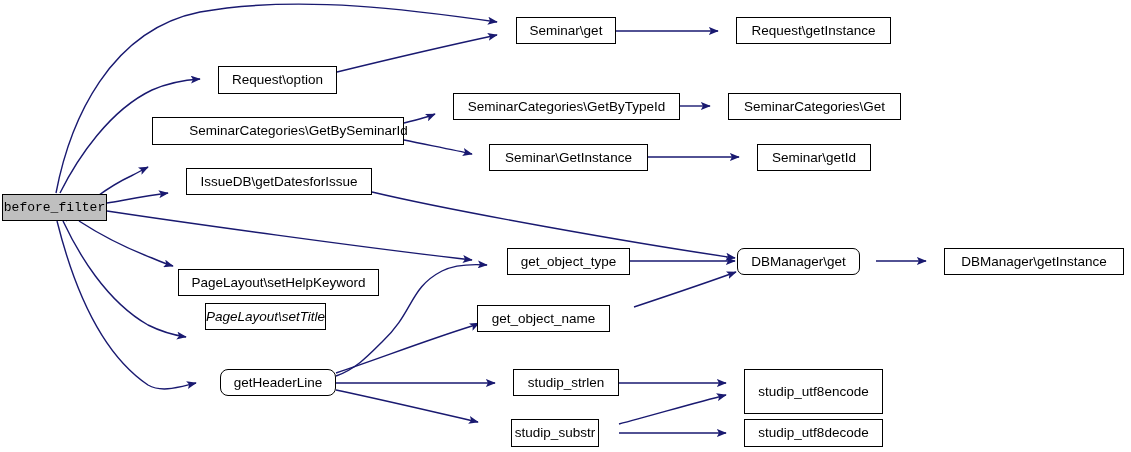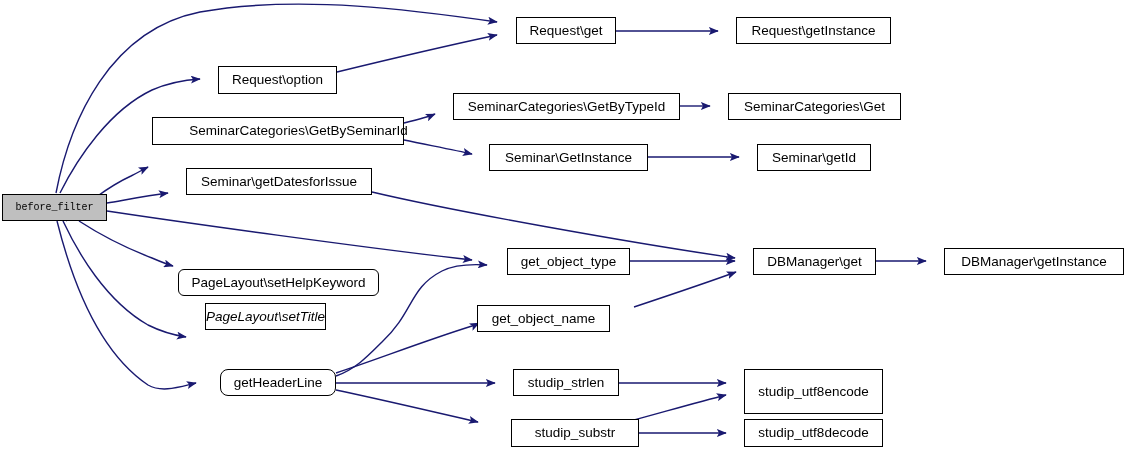--- a/index.html
+++ b/index.html
@@ -35,21 +35,21 @@
     font-family: "Liberation Sans", sans-serif;
     font-size: 13.5px;
     line-height: 1;
     white-space: nowrap;
     letter-spacing: 0px;
   }
   .node.root {
     background: #bfbfbf;
     border: 1px solid #000000;
     font-family: "Liberation Mono", monospace;
-    font-size: 10px;
+    font-size: 13px;
   }
   .node-label {
     display: block;
     padding: 0 2px;
   }
 </style>
 </head>
 <body>
 
 <div id="canvas">
@@ -85,21 +85,21 @@
         <path d="M 619 383 L 726 383" fill="none" stroke="#191970" stroke-width="1.4" marker-end="url(#arrow)"></path>
         <path d="M 619 424 C 650 416 694 403 726 395" fill="none" stroke="#191970" stroke-width="1.4" marker-end="url(#arrow)"></path>
         <path d="M 619 433 L 726 433" fill="none" stroke="#191970" stroke-width="1.4" marker-end="url(#arrow)"></path>
       </g>
   </svg>
   <div id="nodes">
       <div class="node root" style="left: 2px; top: 194px; width: 105px; height: 27px;">
         <span class="node-label">before_filter</span>
       </div>
       <div class="node" style="left: 516px; top: 17px; width: 100px; height: 27px;">
-        <span class="node-label">Request\get</span>
+        <span class="node-label">Seminar\get</span>
       </div>
       <div class="node" style="left: 736px; top: 17px; width: 155px; height: 27px;">
         <span class="node-label">Request\getInstance</span>
       </div>
       <div class="node" style="left: 218px; top: 66px; width: 119px; height: 28px;">
         <span class="node-label">Request\option</span>
       </div>
       <div class="node" style="left: 453px; top: 93px; width: 227px; height: 27px;">
         <span class="node-label">SeminarCategories\GetByTypeId</span>
       </div>
@@ -109,49 +109,49 @@
       <div class="node" style="left: 152px; top: 117px; width: 252px; height: 28px; padding-left: 41px;">
         <span class="node-label">SeminarCategories\GetBySeminarId</span>
       </div>
       <div class="node" style="left: 489px; top: 144px; width: 159px; height: 27px;">
         <span class="node-label">Seminar\GetInstance</span>
       </div>
       <div class="node" style="left: 757px; top: 144px; width: 114px; height: 27px;">
         <span class="node-label">Seminar\getId</span>
       </div>
       <div class="node" style="left: 186px; top: 168px; width: 186px; height: 27px;">
-        <span class="node-label">Seminar\getDatesforIssue</span>
+        <span class="node-label">IssueDB\getDatesforIssue</span>
       </div>
       <div class="node" style="left: 507px; top: 248px; width: 123px; height: 27px;">
         <span class="node-label">get_object_type</span>
       </div>
-      <div class="node" style="left: 753px; top: 248px; width: 123px; height: 27px;">
+      <div class="node" style="left: 737px; top: 248px; width: 123px; height: 27px; border-radius: 7px;">
         <span class="node-label">DBManager\get</span>
       </div>
       <div class="node" style="left: 944px; top: 248px; width: 180px; height: 27px;">
         <span class="node-label">DBManager\getInstance</span>
       </div>
-      <div class="node" style="left: 178px; top: 269px; width: 201px; height: 27px; border-radius: 6px;">
+      <div class="node" style="left: 178px; top: 269px; width: 201px; height: 27px;">
         <span class="node-label">PageLayout\setHelpKeyword</span>
       </div>
       <div class="node" style="left: 477px; top: 305px; width: 133px; height: 27px;">
         <span class="node-label">get_object_name</span>
       </div>
       <div class="node" style="left: 205px; top: 303px; width: 121px; height: 27px; font-style: italic;">
         <span class="node-label">PageLayout\setTitle</span>
       </div>
       <div class="node" style="left: 220px; top: 369px; width: 116px; height: 27px; border-radius: 8px;">
         <span class="node-label">getHeaderLine</span>
       </div>
       <div class="node" style="left: 513px; top: 369px; width: 106px; height: 27px;">
         <span class="node-label">studip_strlen</span>
       </div>
       <div class="node" style="left: 744px; top: 369px; width: 139px; height: 45px;">
         <span class="node-label">studip_utf8encode</span>
       </div>
-      <div class="node" style="left: 511px; top: 419px; width: 128px; height: 28px;">
+      <div class="node" style="left: 511px; top: 419px; width: 88px; height: 28px;">
         <span class="node-label">studip_substr</span>
       </div>
       <div class="node" style="left: 744px; top: 419px; width: 139px; height: 28px;">
         <span class="node-label">studip_utf8decode</span>
       </div>
     </div>
 </div>
 
 </body></html>

